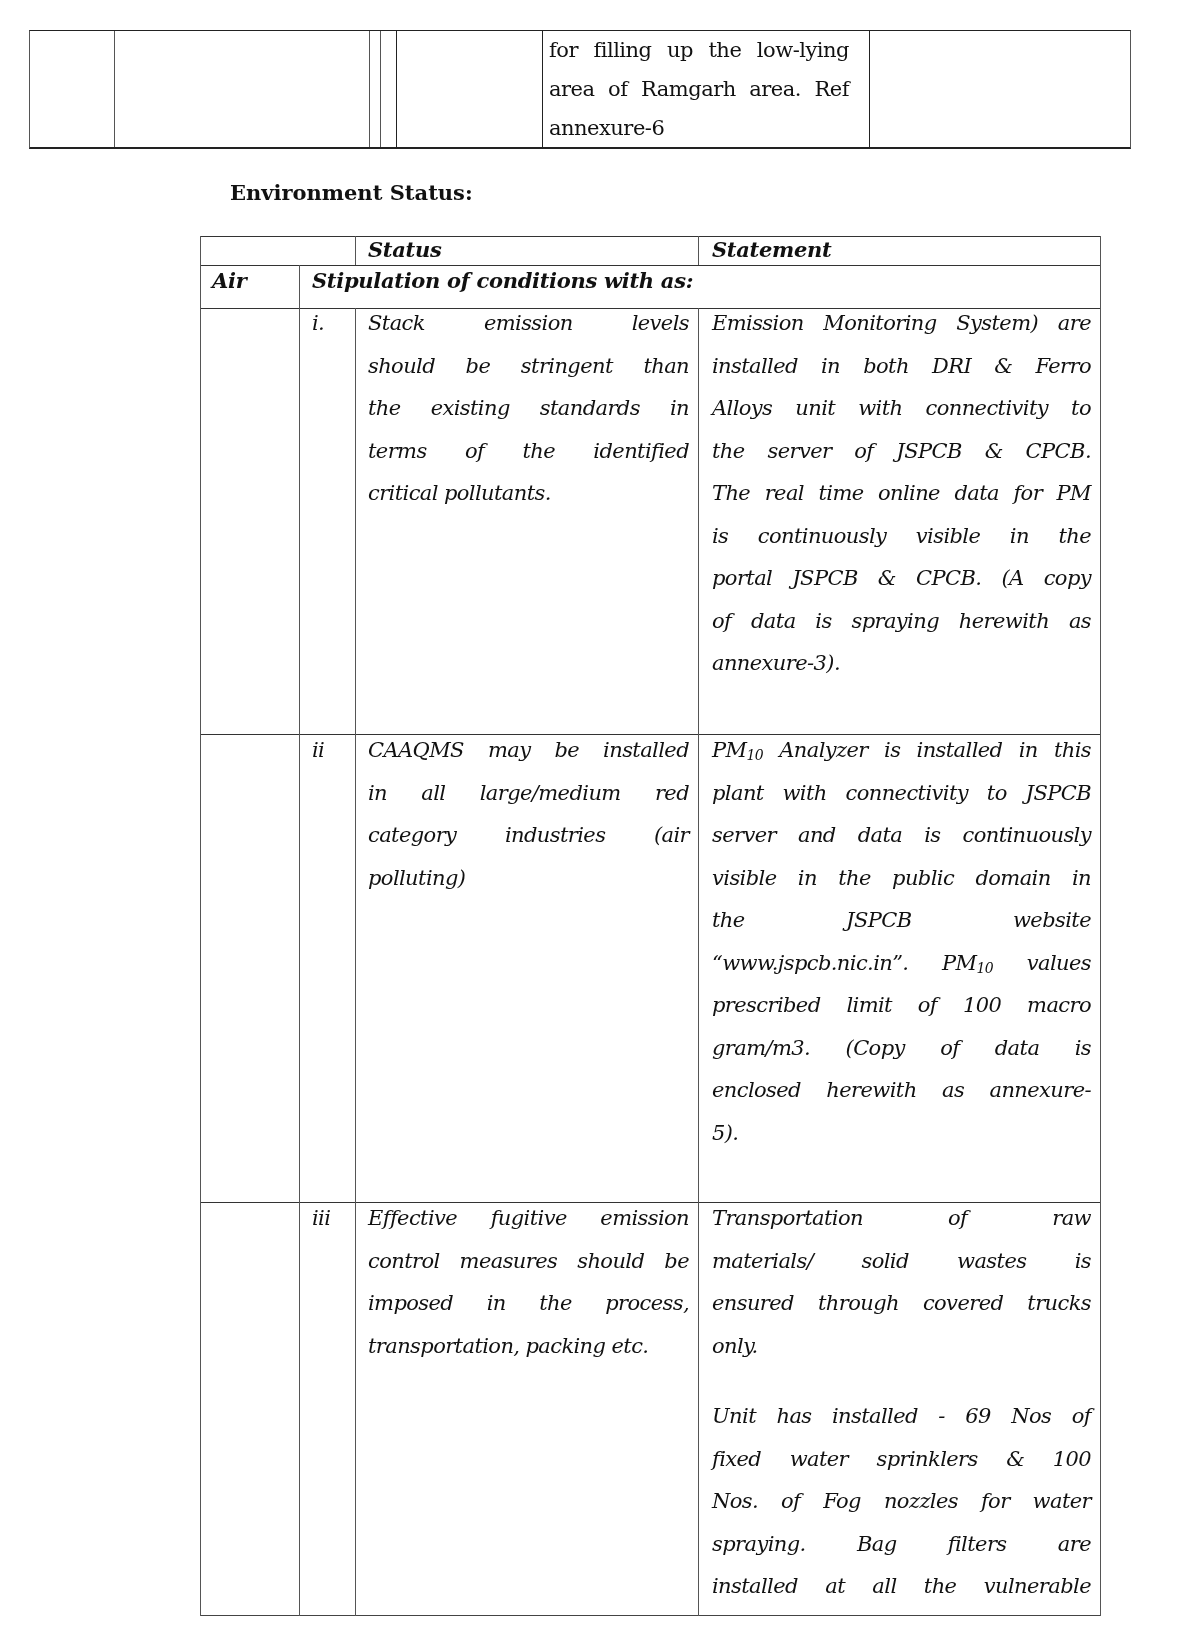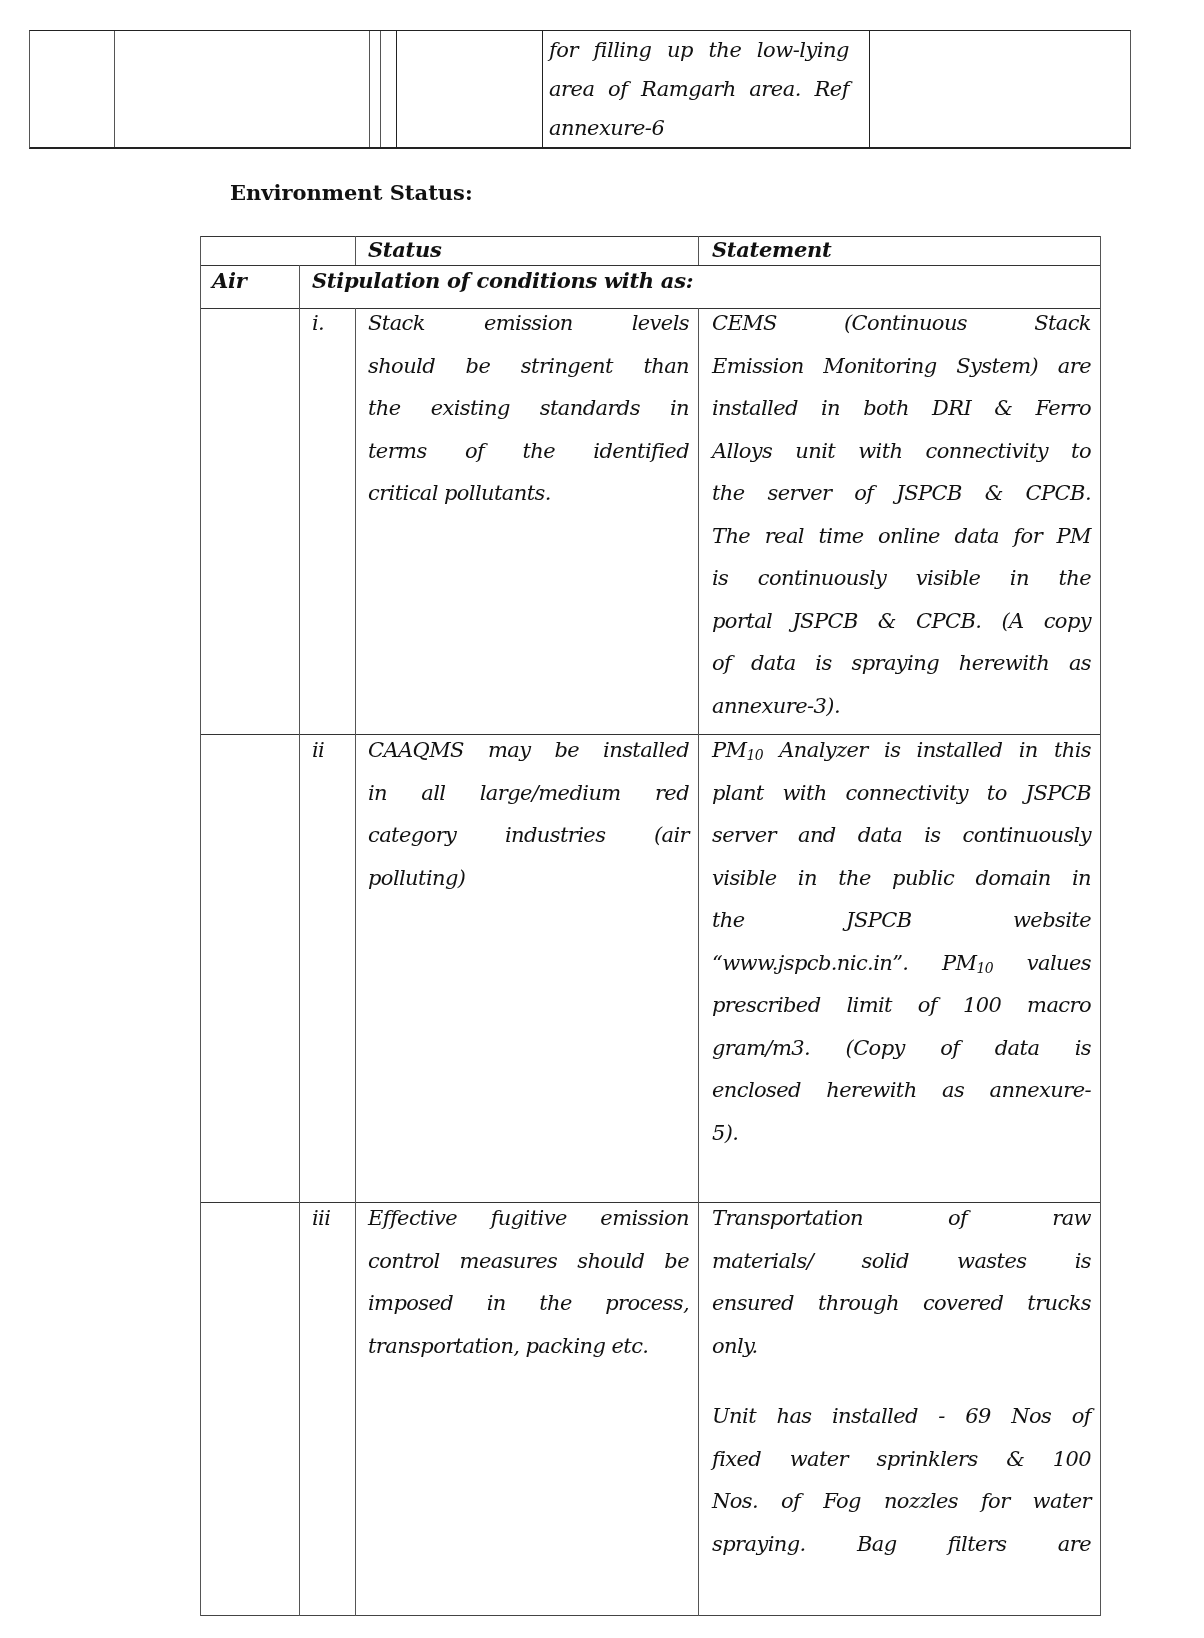--- a/index.html
+++ b/index.html
@@ -6,21 +6,21 @@
   body { width: 1204px; height: 1638px; position: relative; overflow: hidden;
          font-family: "DejaVu Serif", "Liberation Serif", serif; color: #111; }
 
   
   .top-table { position: absolute; left: 29px; top: 30px; width: 1102px; height: 119px;
                border-top: 1.5px solid #222; border-bottom: 2px solid #222; border-left: 1px solid #555; border-right: 1px solid #555; box-sizing: border-box; }
   .top-table .vline { position: absolute; top: 0; bottom: 0; border-left: 1px solid #555; }
   .top-table .inner-box { position: absolute; left: 366px; top: 0; width: 472px; bottom: 0;
                           border-left: 1.5px solid #222; border-right: 1.5px solid #222; }
   .top-table .cell-text { position: absolute; left: 519px; top: 0; width: 300px;
-                          font-style: italic; font-size: 21px; line-height: 39px; text-align: justify;
+                          font-size: 21px; line-height: 39px; text-align: justify;
                           font-family: "DejaVu Serif", serif; letter-spacing: -0.5px; }
   .cell-text .line { display: block; text-align-last: justify; }
   .cell-text .line.last { text-align-last: left; }
 
   .section-heading { position: absolute; left: 230px; top: 180px; font-weight: bold; font-size: 21px;
                      font-family: "DejaVu Serif", serif; }
   .hline { position: absolute; border-top: 1px solid #555; }
   .vline2 { position: absolute; border-left: 1px solid #555; }
 
   .txt { position: absolute; font-style: italic; font-size: 21px; line-height: 42.5px;
@@ -73,21 +73,20 @@
 
   <div class="txt" style="left:312px; top:302px">i.</div>
   <div class="txt para" style="left:368px; top:302px; width:321px">
     <span class="line">Stack emission levels</span>
     <span class="line">should be stringent than</span>
     <span class="line">the existing standards in</span>
     <span class="line">terms of the identified</span>
     <span class="line last">critical pollutants.</span>
   </div>
   <div class="txt para" style="left:712px; top:302px; width:379px">
-    <span class="line">CEMS (Continuous Stack</span>
     <span class="line">Emission Monitoring System) are</span>
     <span class="line">installed in both DRI &amp; Ferro</span>
     <span class="line">Alloys unit with connectivity to</span>
     <span class="line">the server of JSPCB &amp; CPCB.</span>
     <span class="line">The real time online data for PM</span>
     <span class="line">is continuously visible in the</span>
     <span class="line">portal JSPCB &amp; CPCB. (A copy</span>
     <span class="line">of data is spraying herewith as</span>
     <span class="line last">annexure-3).</span>
   </div>
@@ -122,14 +121,15 @@
   <div class="txt para" style="left:712px; top:1197px; width:379px">
     <span class="line">Transportation of raw</span>
     <span class="line">materials/ solid wastes is</span>
     <span class="line">ensured through covered trucks</span>
     <span class="line last">only.</span>
     <span class="line last" style="height:28px"></span>
     <span class="line">Unit has installed - 69 Nos of</span>
     <span class="line">fixed water sprinklers &amp; 100</span>
     <span class="line">Nos. of Fog nozzles for water</span>
     <span class="line">spraying. Bag filters are</span>
+    <span class="line">installed at all the vulnerable</span>
   </div>
 </div>
 
 </body></html>

